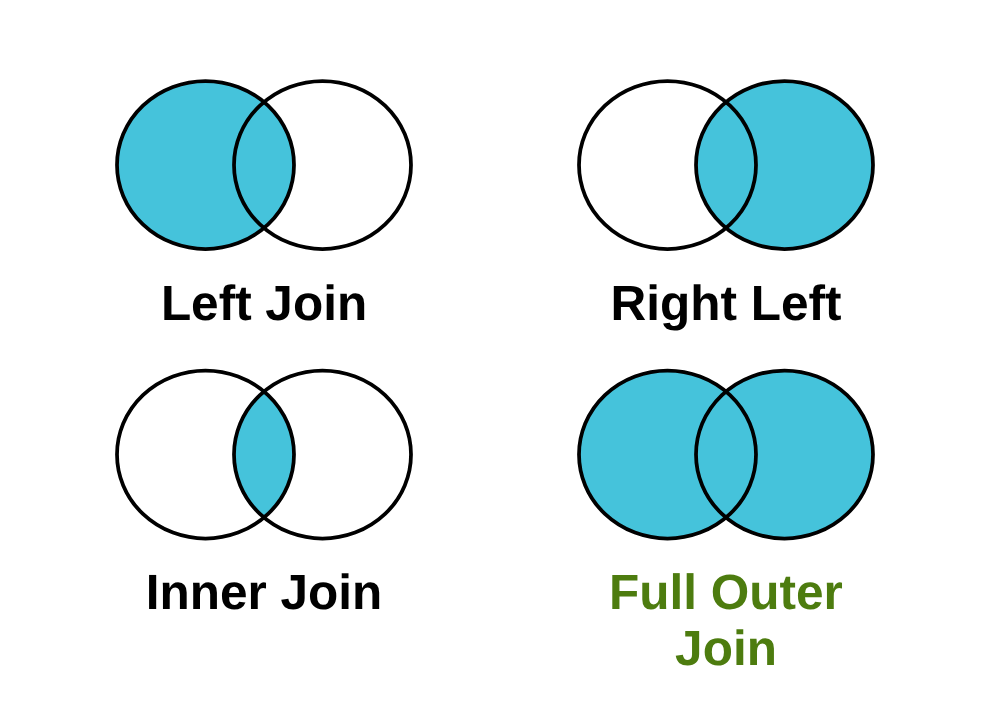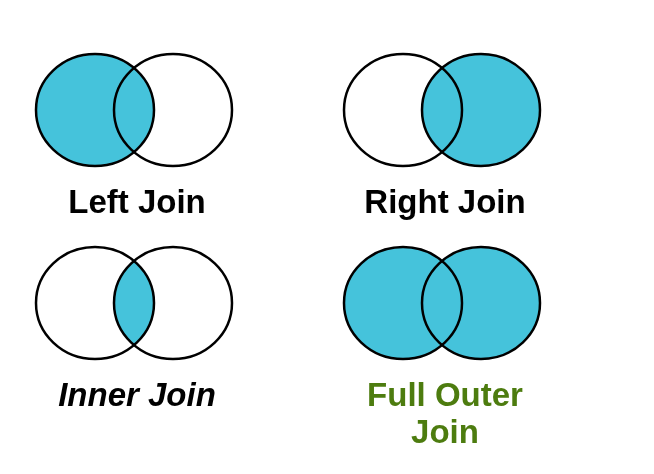--- a/index.html
+++ b/index.html
@@ -17,21 +17,21 @@
   }
   .grid {
     display: grid;
     grid-template-columns: 308px 308px;
     row-gap: 20px;
     padding: 48px 0 0 22px;
   }
   .cell {
     display: flex;
     flex-direction: column;
-    align-items: flex-start;
+    align-items: center;
   }
   .venn {
     display: block;
     width: 224px;
     height: 124px;
   }
   .label {
     margin-top: 12px;
     width: 230px;
     text-align: center;
@@ -69,37 +69,37 @@
           <clipPath id="lens1">
               <ellipse cx="73" cy="62" rx="59" ry="56"></ellipse>
             </clipPath>
         </defs>
         <ellipse cx="73" cy="62" rx="59" ry="56" fill="#ffffff"></ellipse>
         <ellipse cx="151" cy="62" rx="59" ry="56" fill="#45c3db"></ellipse>
         <ellipse clip-path="url(#lens1)" cx="151" cy="62" rx="59" ry="56" fill="#45c3db"></ellipse>
         <ellipse cx="73" cy="62" rx="59" ry="56" fill="none" stroke-width="2.5" stroke="#000000"></ellipse>
         <ellipse cx="151" cy="62" rx="59" ry="56" fill="none" stroke-width="2.5" stroke="#000000"></ellipse>
       </svg>
-      <div class="label" style="color: rgb(0, 0, 0);">Right Join</div>
+      <div class="label" style="color: rgb(0, 0, 0);">Right Left</div>
     </div>
 
     <div class="cell">
       <svg class="venn" viewBox="0 0 224 124">
         <defs>
           <clipPath id="lens2">
               <ellipse cx="73" cy="62" rx="59" ry="56"></ellipse>
             </clipPath>
         </defs>
         <ellipse cx="73" cy="62" rx="59" ry="56" fill="#ffffff"></ellipse>
         <ellipse cx="151" cy="62" rx="59" ry="56" fill="#ffffff"></ellipse>
         <ellipse clip-path="url(#lens2)" cx="151" cy="62" rx="59" ry="56" fill="#45c3db"></ellipse>
         <ellipse cx="73" cy="62" rx="59" ry="56" fill="none" stroke-width="2.5" stroke="#000000"></ellipse>
         <ellipse cx="151" cy="62" rx="59" ry="56" fill="none" stroke-width="2.5" stroke="#000000"></ellipse>
       </svg>
-      <div class="label" style="color: rgb(0, 0, 0); font-style: italic;">Inner Join</div>
+      <div class="label" style="color: rgb(0, 0, 0);">Inner Join</div>
     </div>
 
     <div class="cell">
       <svg class="venn" viewBox="0 0 224 124">
         <defs>
           <clipPath id="lens3">
               <ellipse cx="73" cy="62" rx="59" ry="56"></ellipse>
             </clipPath>
         </defs>
         <ellipse cx="73" cy="62" rx="59" ry="56" fill="#45c3db"></ellipse>

